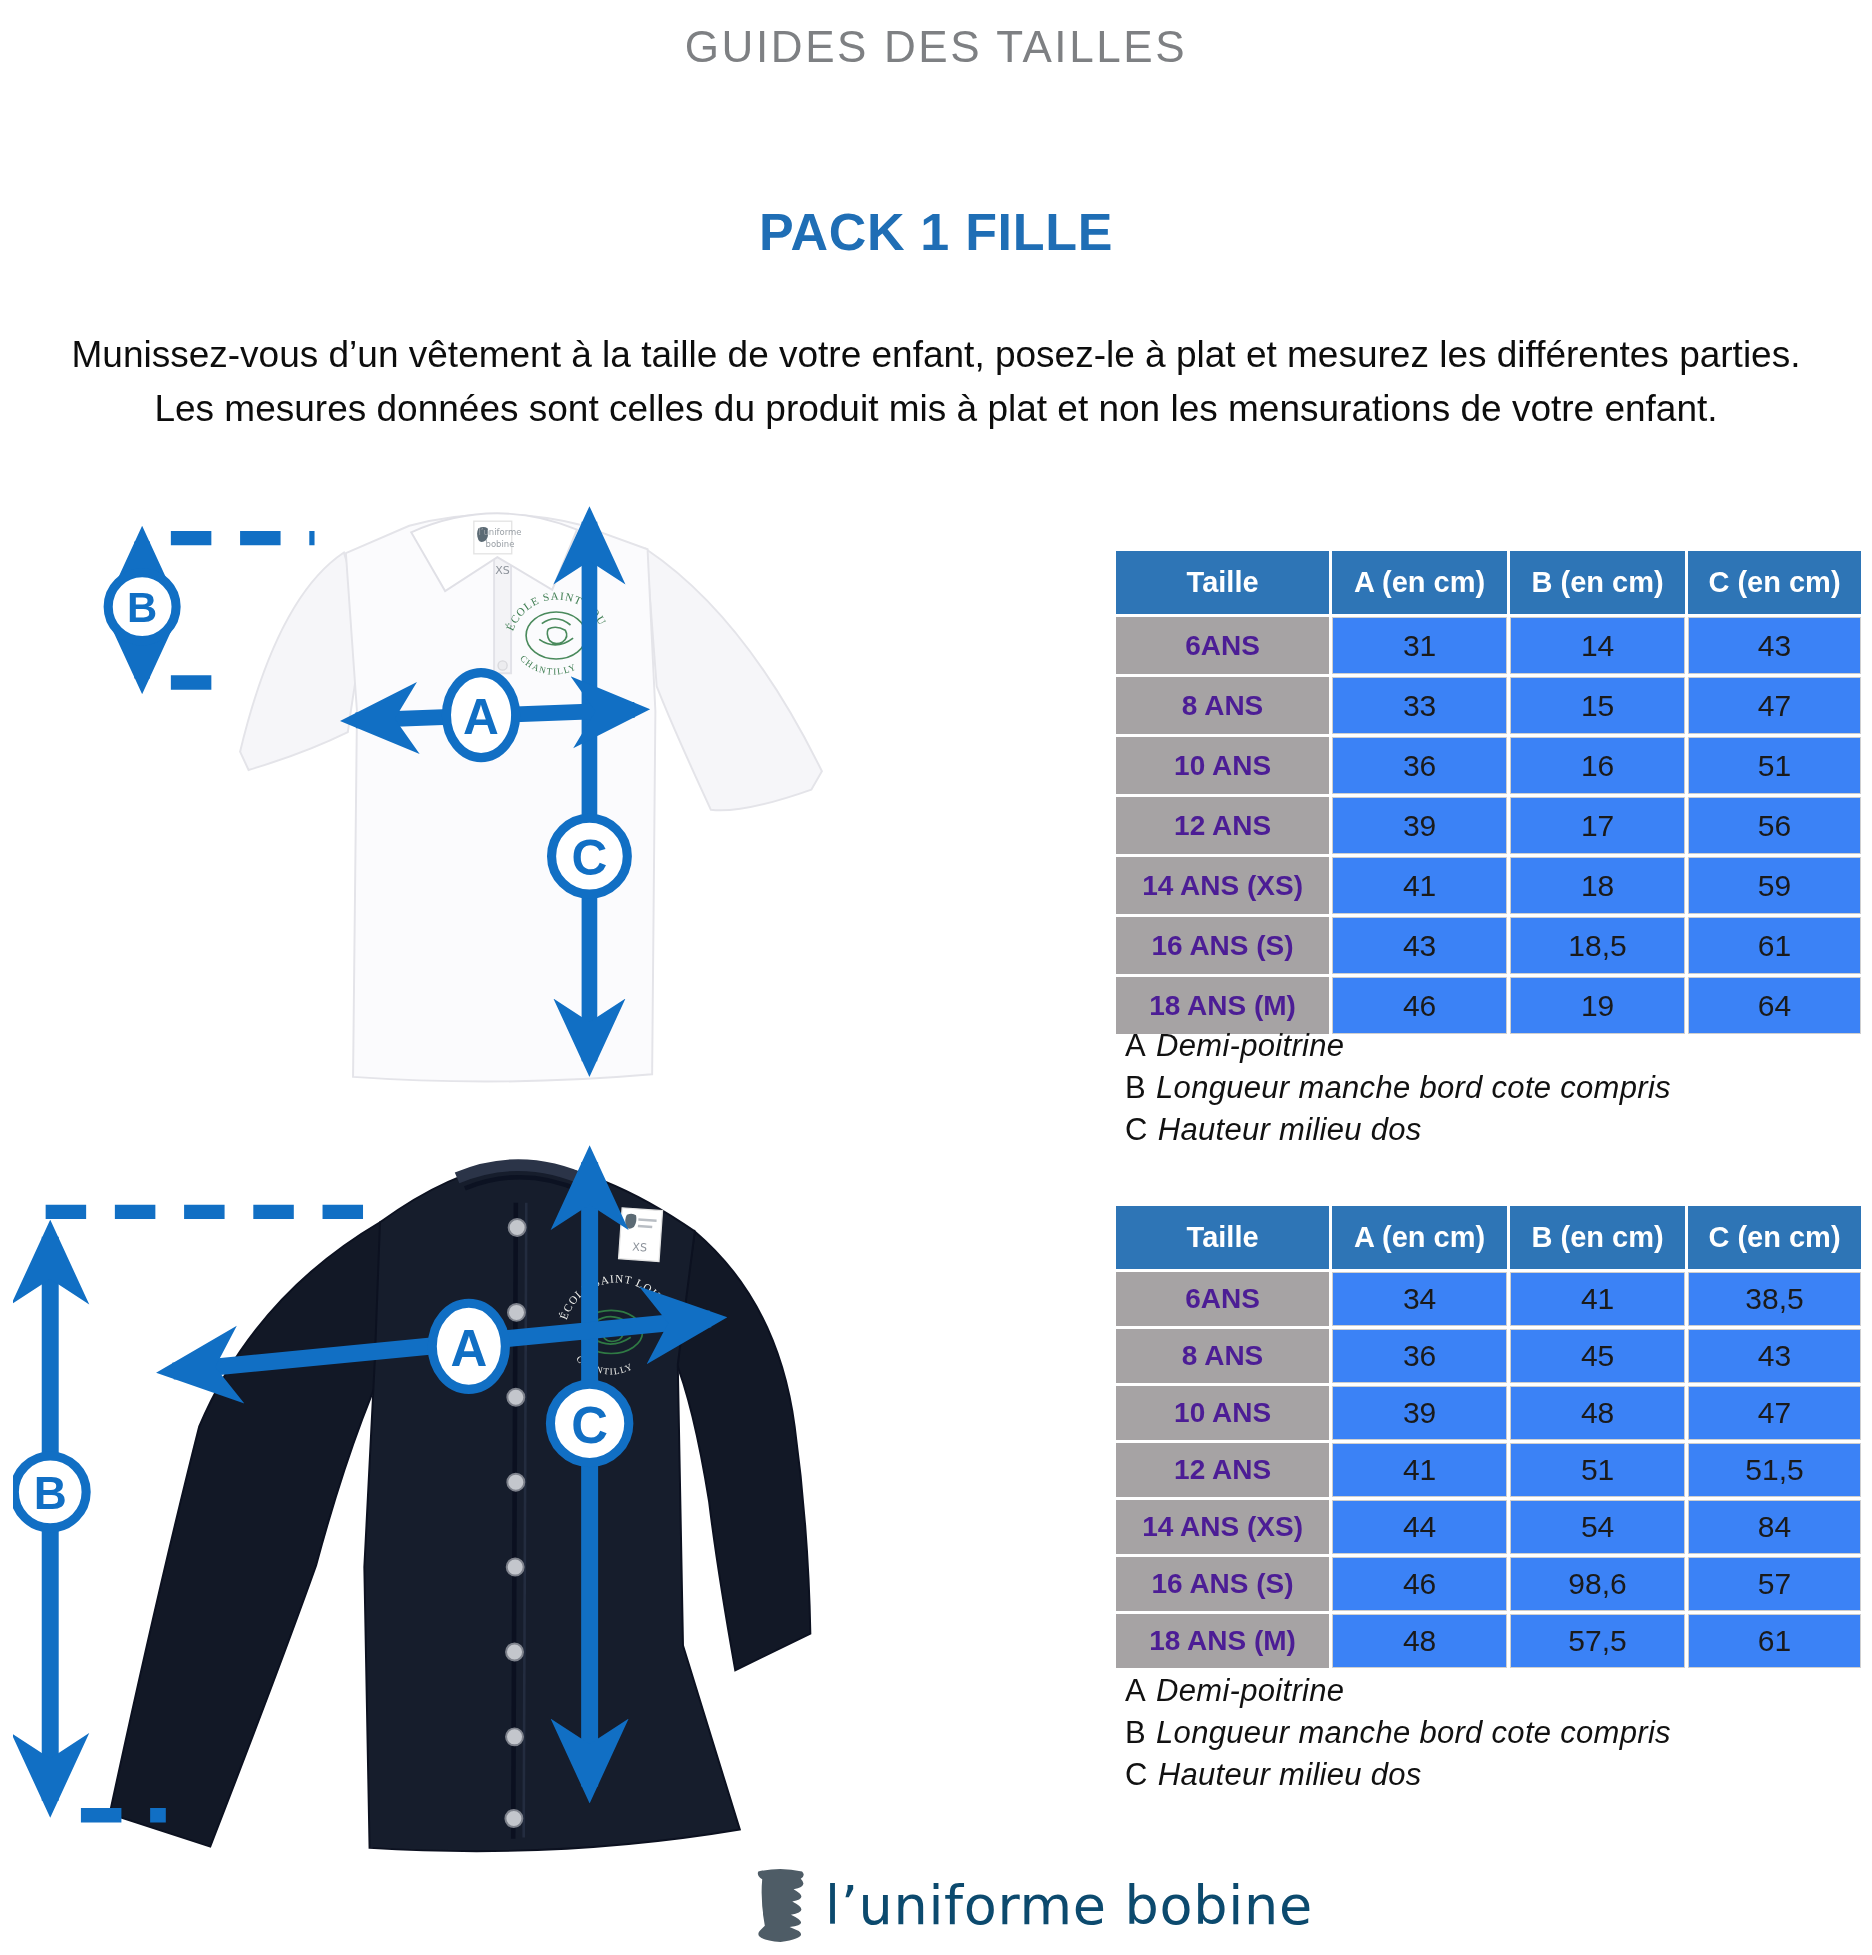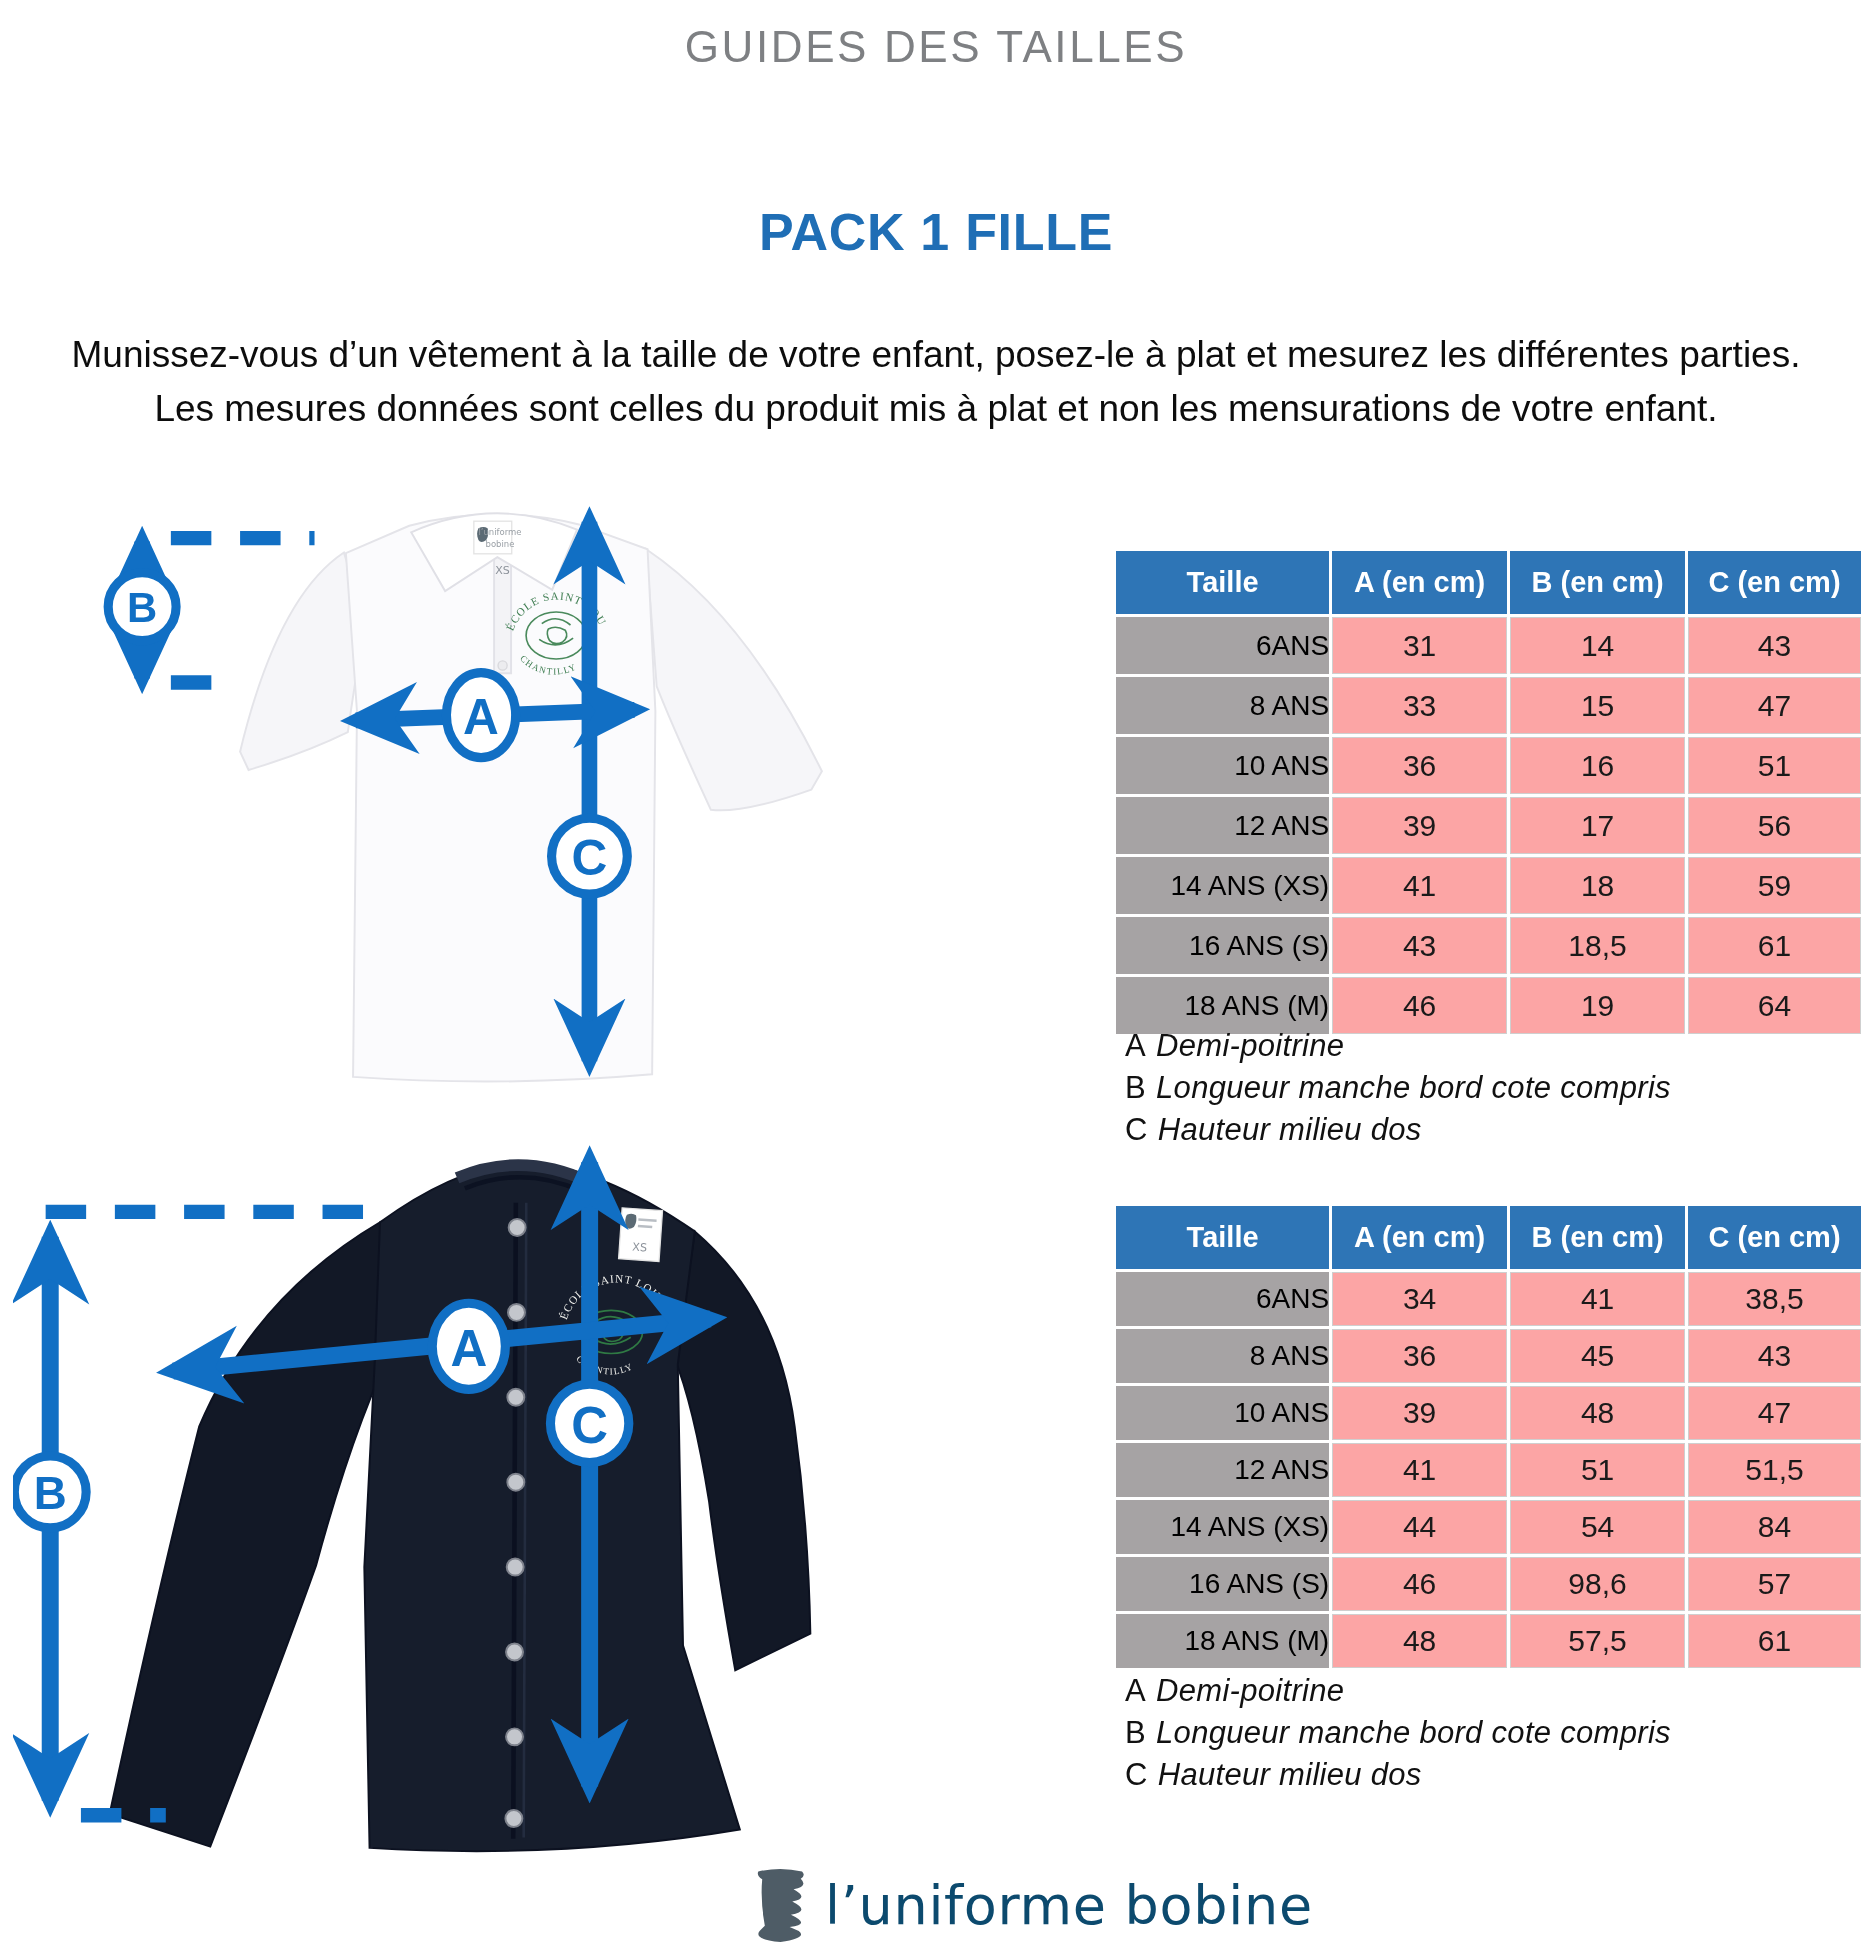--- a/index.html
+++ b/index.html
@@ -28,24 +28,24 @@
     position:absolute;width:751px;table-layout:fixed;
     border-collapse:separate;border-spacing:3.9px;
   }
   #table-polo{left:1113px;top:548px;}
   #table-cardigan{left:1113px;top:1203px;}
   .size-table th,.size-table td{text-align:center;vertical-align:middle;padding:0;overflow:hidden;}
   .size-table thead th{
     background:#2e75b6;color:#ffffff;font-size:29px;font-weight:700;height:63px;
   }
   .size-table tbody th{
-    background:#a6a3a4;color:#000000;font-size:28px;font-weight:400;text-align:right;
+    background:#a6a3a4;color:#4c1d95;font-size:28px;font-weight:700;
   }
   .size-table tbody td{
-    background:#fca5a5;color:#1a1a1a;font-size:30px;border:1.3px solid #cfcfcf;
+    background:#3b82f6;color:#1a1a1a;font-size:30px;border:1.3px solid #cfcfcf;
   }
   #table-polo tbody th,#table-polo tbody td{height:55px;}
   #table-cardigan tbody th,#table-cardigan tbody td{height:52px;}
 
   
   .fn{left:1125px;font-size:31px;color:#111111;line-height:42px;}
   .fn .fn-key{font-style:normal;margin-right:10.4px;}
   .fn em{font-style:italic;letter-spacing:0.3px;}
   #fn-polo{top:1025px;}
   #fn-cardigan{top:1670px;}

